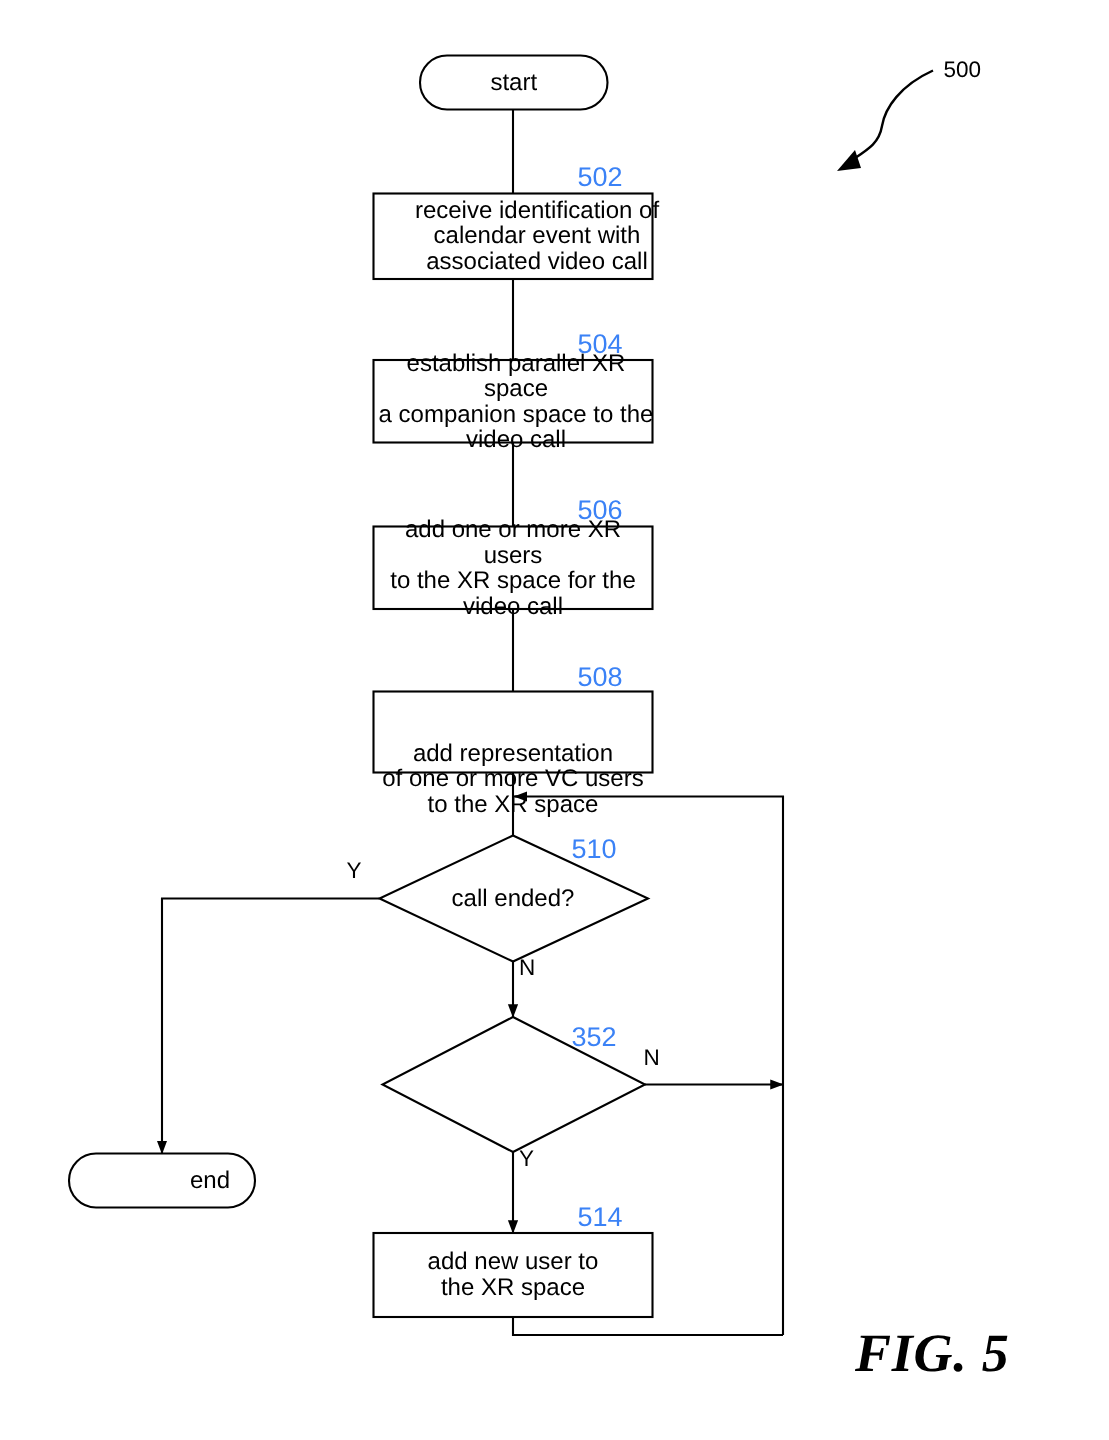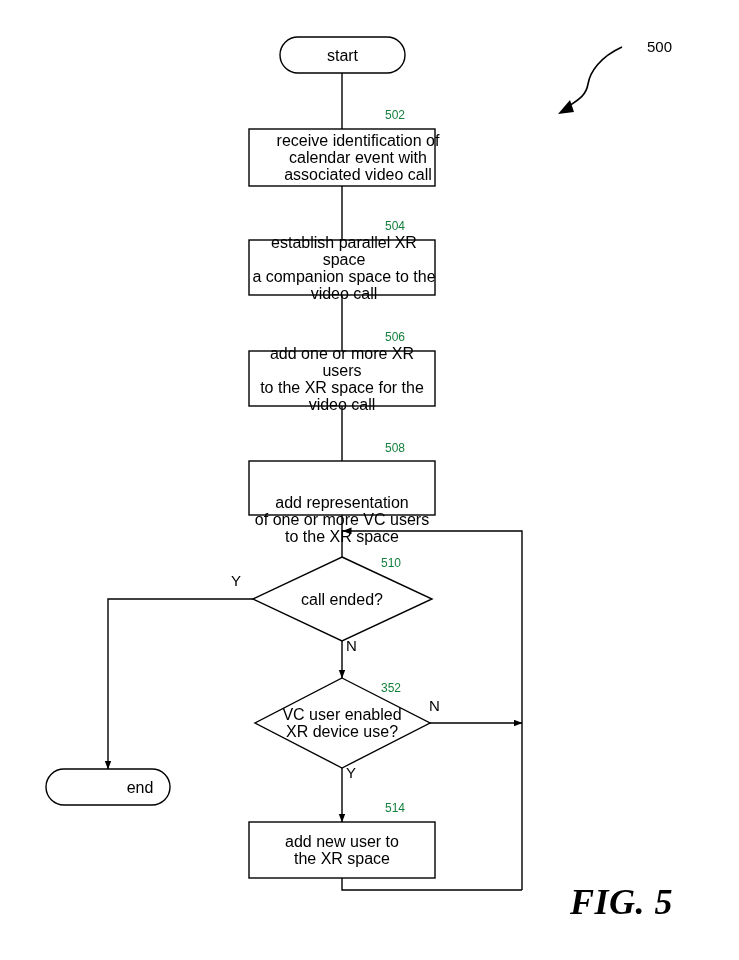--- a/index.html
+++ b/index.html
@@ -31,22 +31,22 @@
     font-family: "Liberation Sans", sans-serif;
     font-size: 16px;
     line-height: 17px;
     color: #000000;
     white-space: pre-line;
     pointer-events: none;
   }
   .ref-label {
     position: absolute;
     font-family: "Liberation Sans", sans-serif;
-    font-size: 12px;
-    color: #15803d;
+    font-size: 18px;
+    color: #3b82f6;
   }
   .branch-label {
     position: absolute;
     font-family: "Liberation Sans", sans-serif;
     font-size: 15px;
     color: #000000;
   }
   .fig-label {
     position: absolute;
     font-family: "Liberation Serif", serif;
@@ -54,21 +54,20 @@
     font-weight: bold;
     font-size: 36px;
     letter-spacing: 0.5px;
     color: #000000;
   }
   .fig-ref {
     position: absolute;
     font-family: "Liberation Sans", sans-serif;
     font-size: 15px;
     color: #000000;
-    margin-left: 18px;
   }
 </style>
 </head>
 <body>
 
 <div id="page">
 
   <svg id="flow-svg" viewBox="0 0 739 960">
     <defs>
       <marker id="arrow" markerWidth="10" markerHeight="10" refX="8.5" refY="3.4" orient="auto" markerUnits="userSpaceOnUse">
@@ -133,22 +132,20 @@
   <div class="node-text" style="left:249px; top:351px; width:186px; height:55px;">add one or more XR users
 to the XR space for the
 video call</div>
 
   <div class="node-text" style="left:249px; top:487px; width:186px; height:64px;">add representation
 of one or more VC users
 to the XR space</div>
 
   <div class="node-text" style="left:263px; top:581px; width:158px; height:36px;">call ended?</div>
 
-  <div class="node-text" style="left:262px; top:698px; width:160px; height:50px;">VC user enabled
-XR device use?</div>
 
   <div class="node-text" style="left:249px; top:822px; width:186px; height:56px;">add new user to
 the XR space</div>
 
   <div class="node-text" style="left:62px; top:769px; width:124px; height:36px;padding-left:16px;">end</div>
 
   <div class="ref-label" style="left:385px; top:108px;">502</div>
   <div class="ref-label" style="left:385px; top:219px;">504</div>
   <div class="ref-label" style="left:385px; top:330px;">506</div>
   <div class="ref-label" style="left:385px; top:441px;">508</div>

